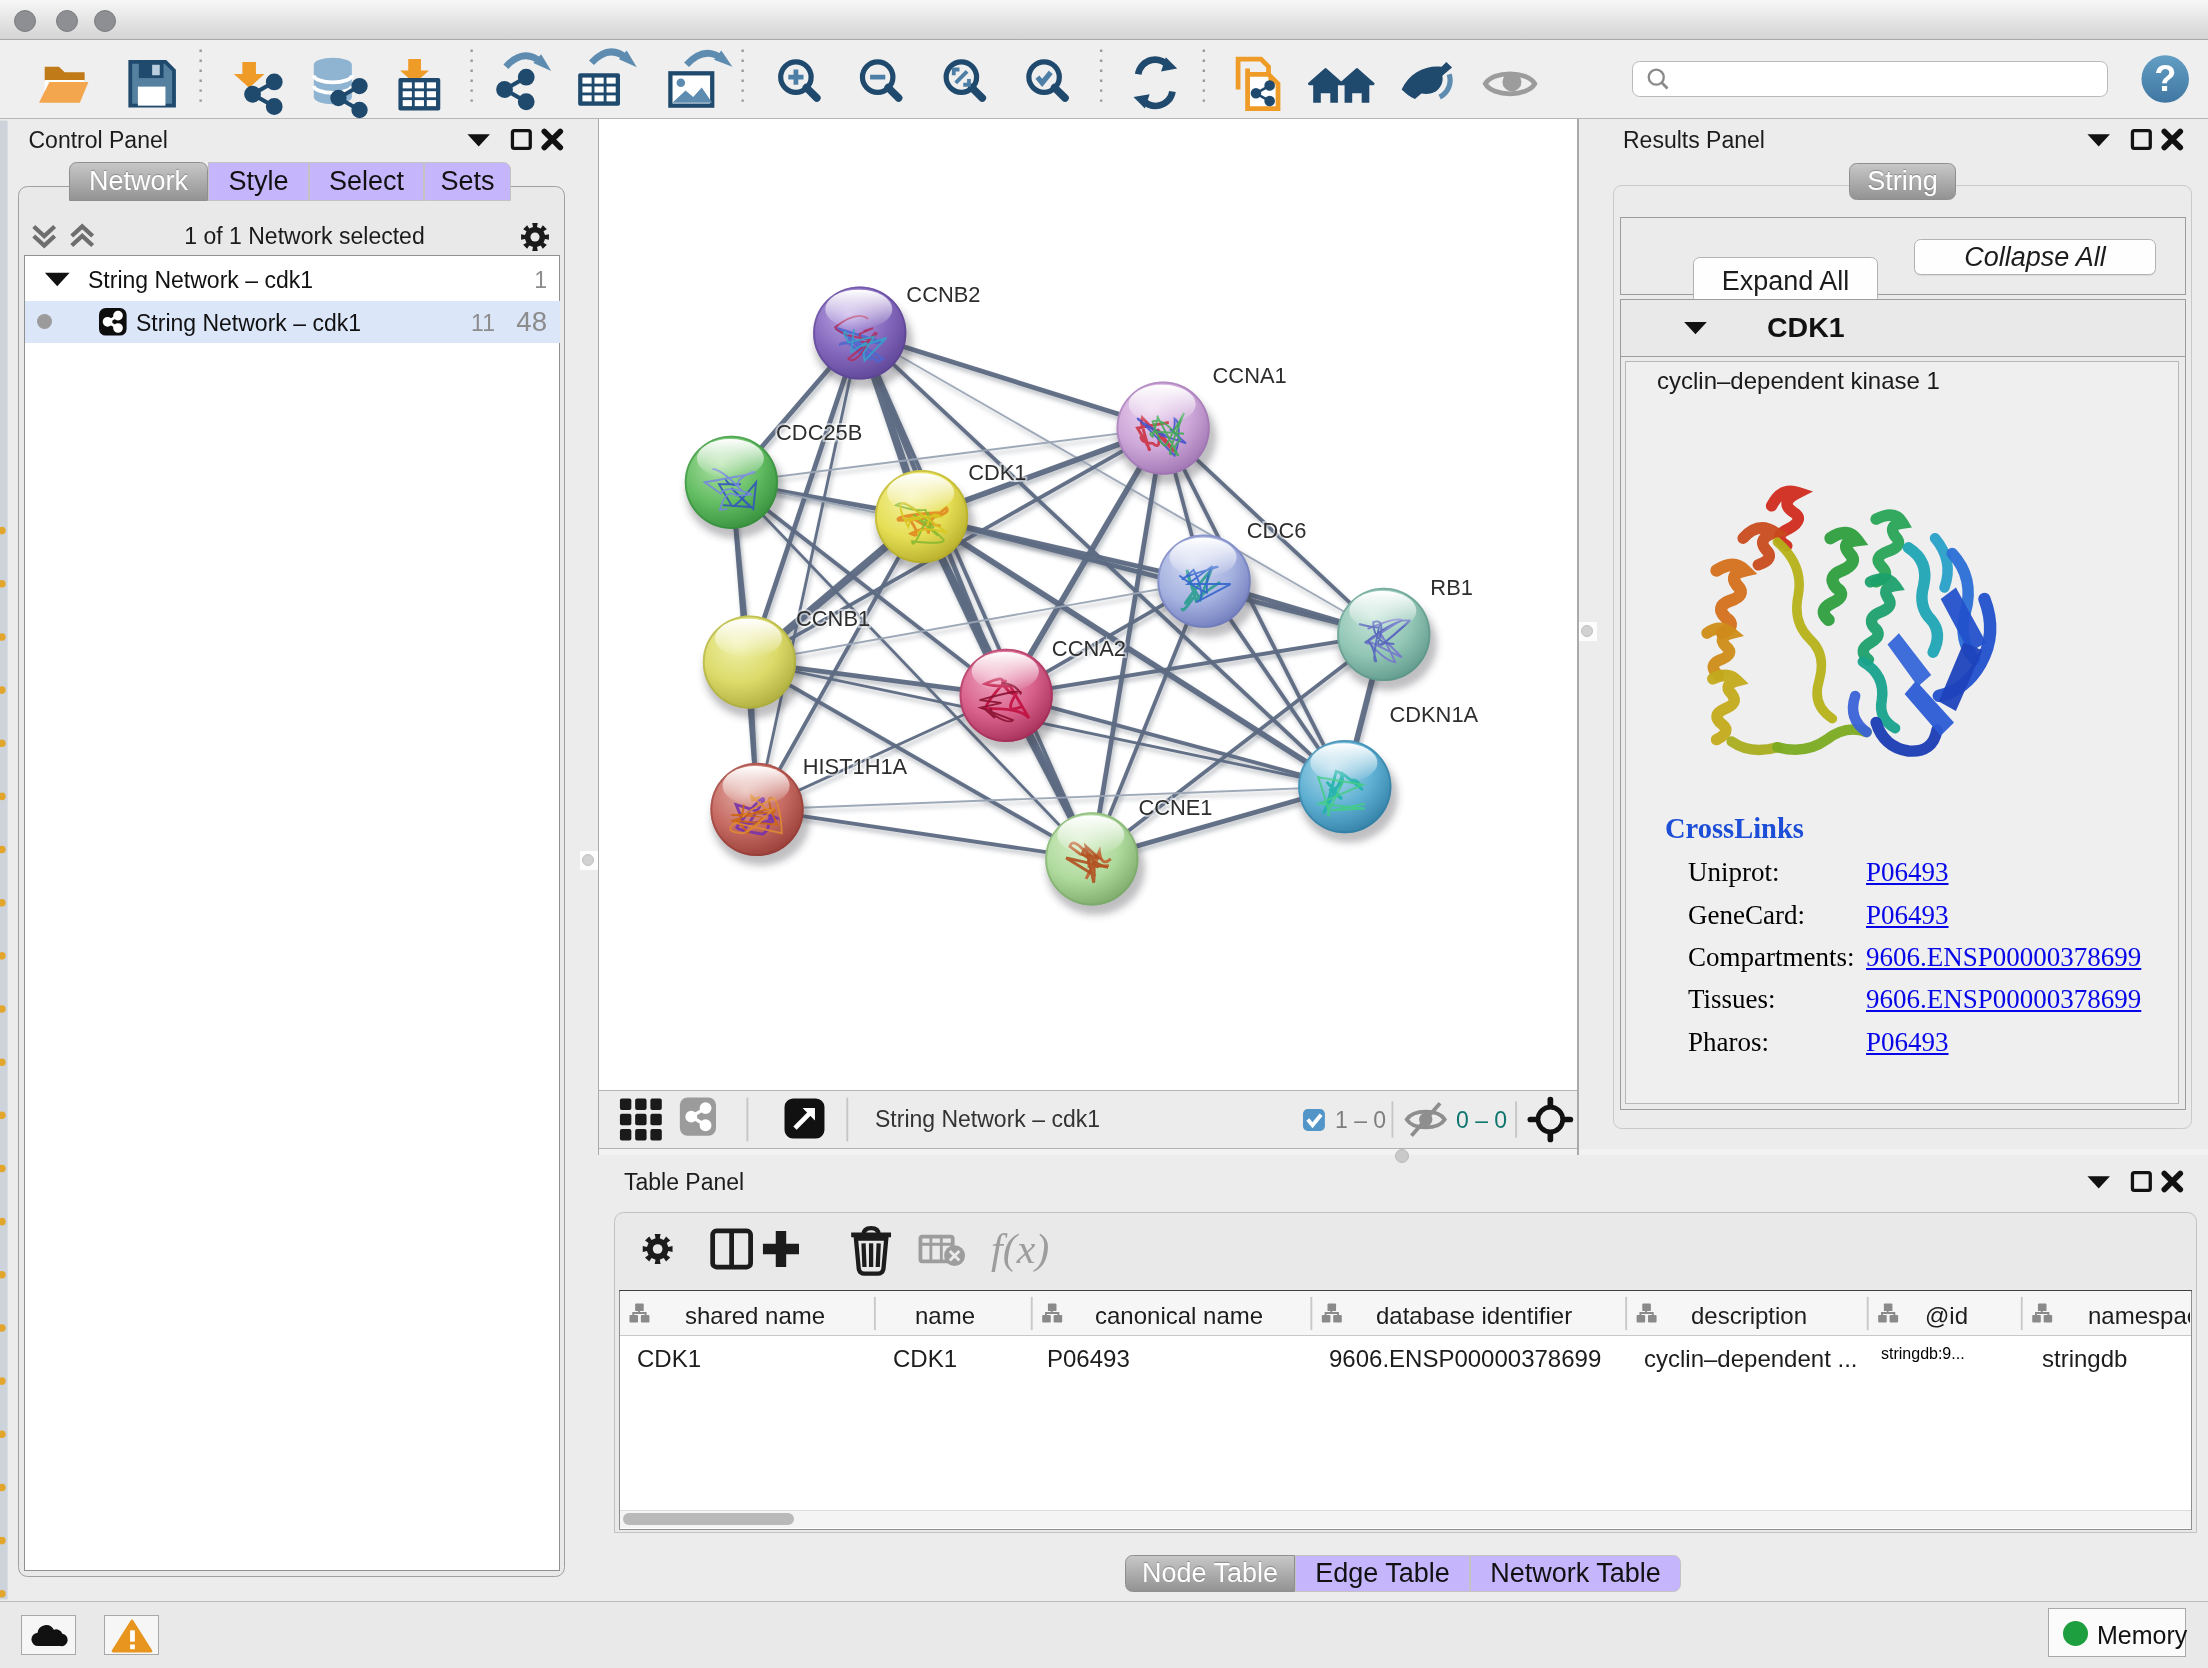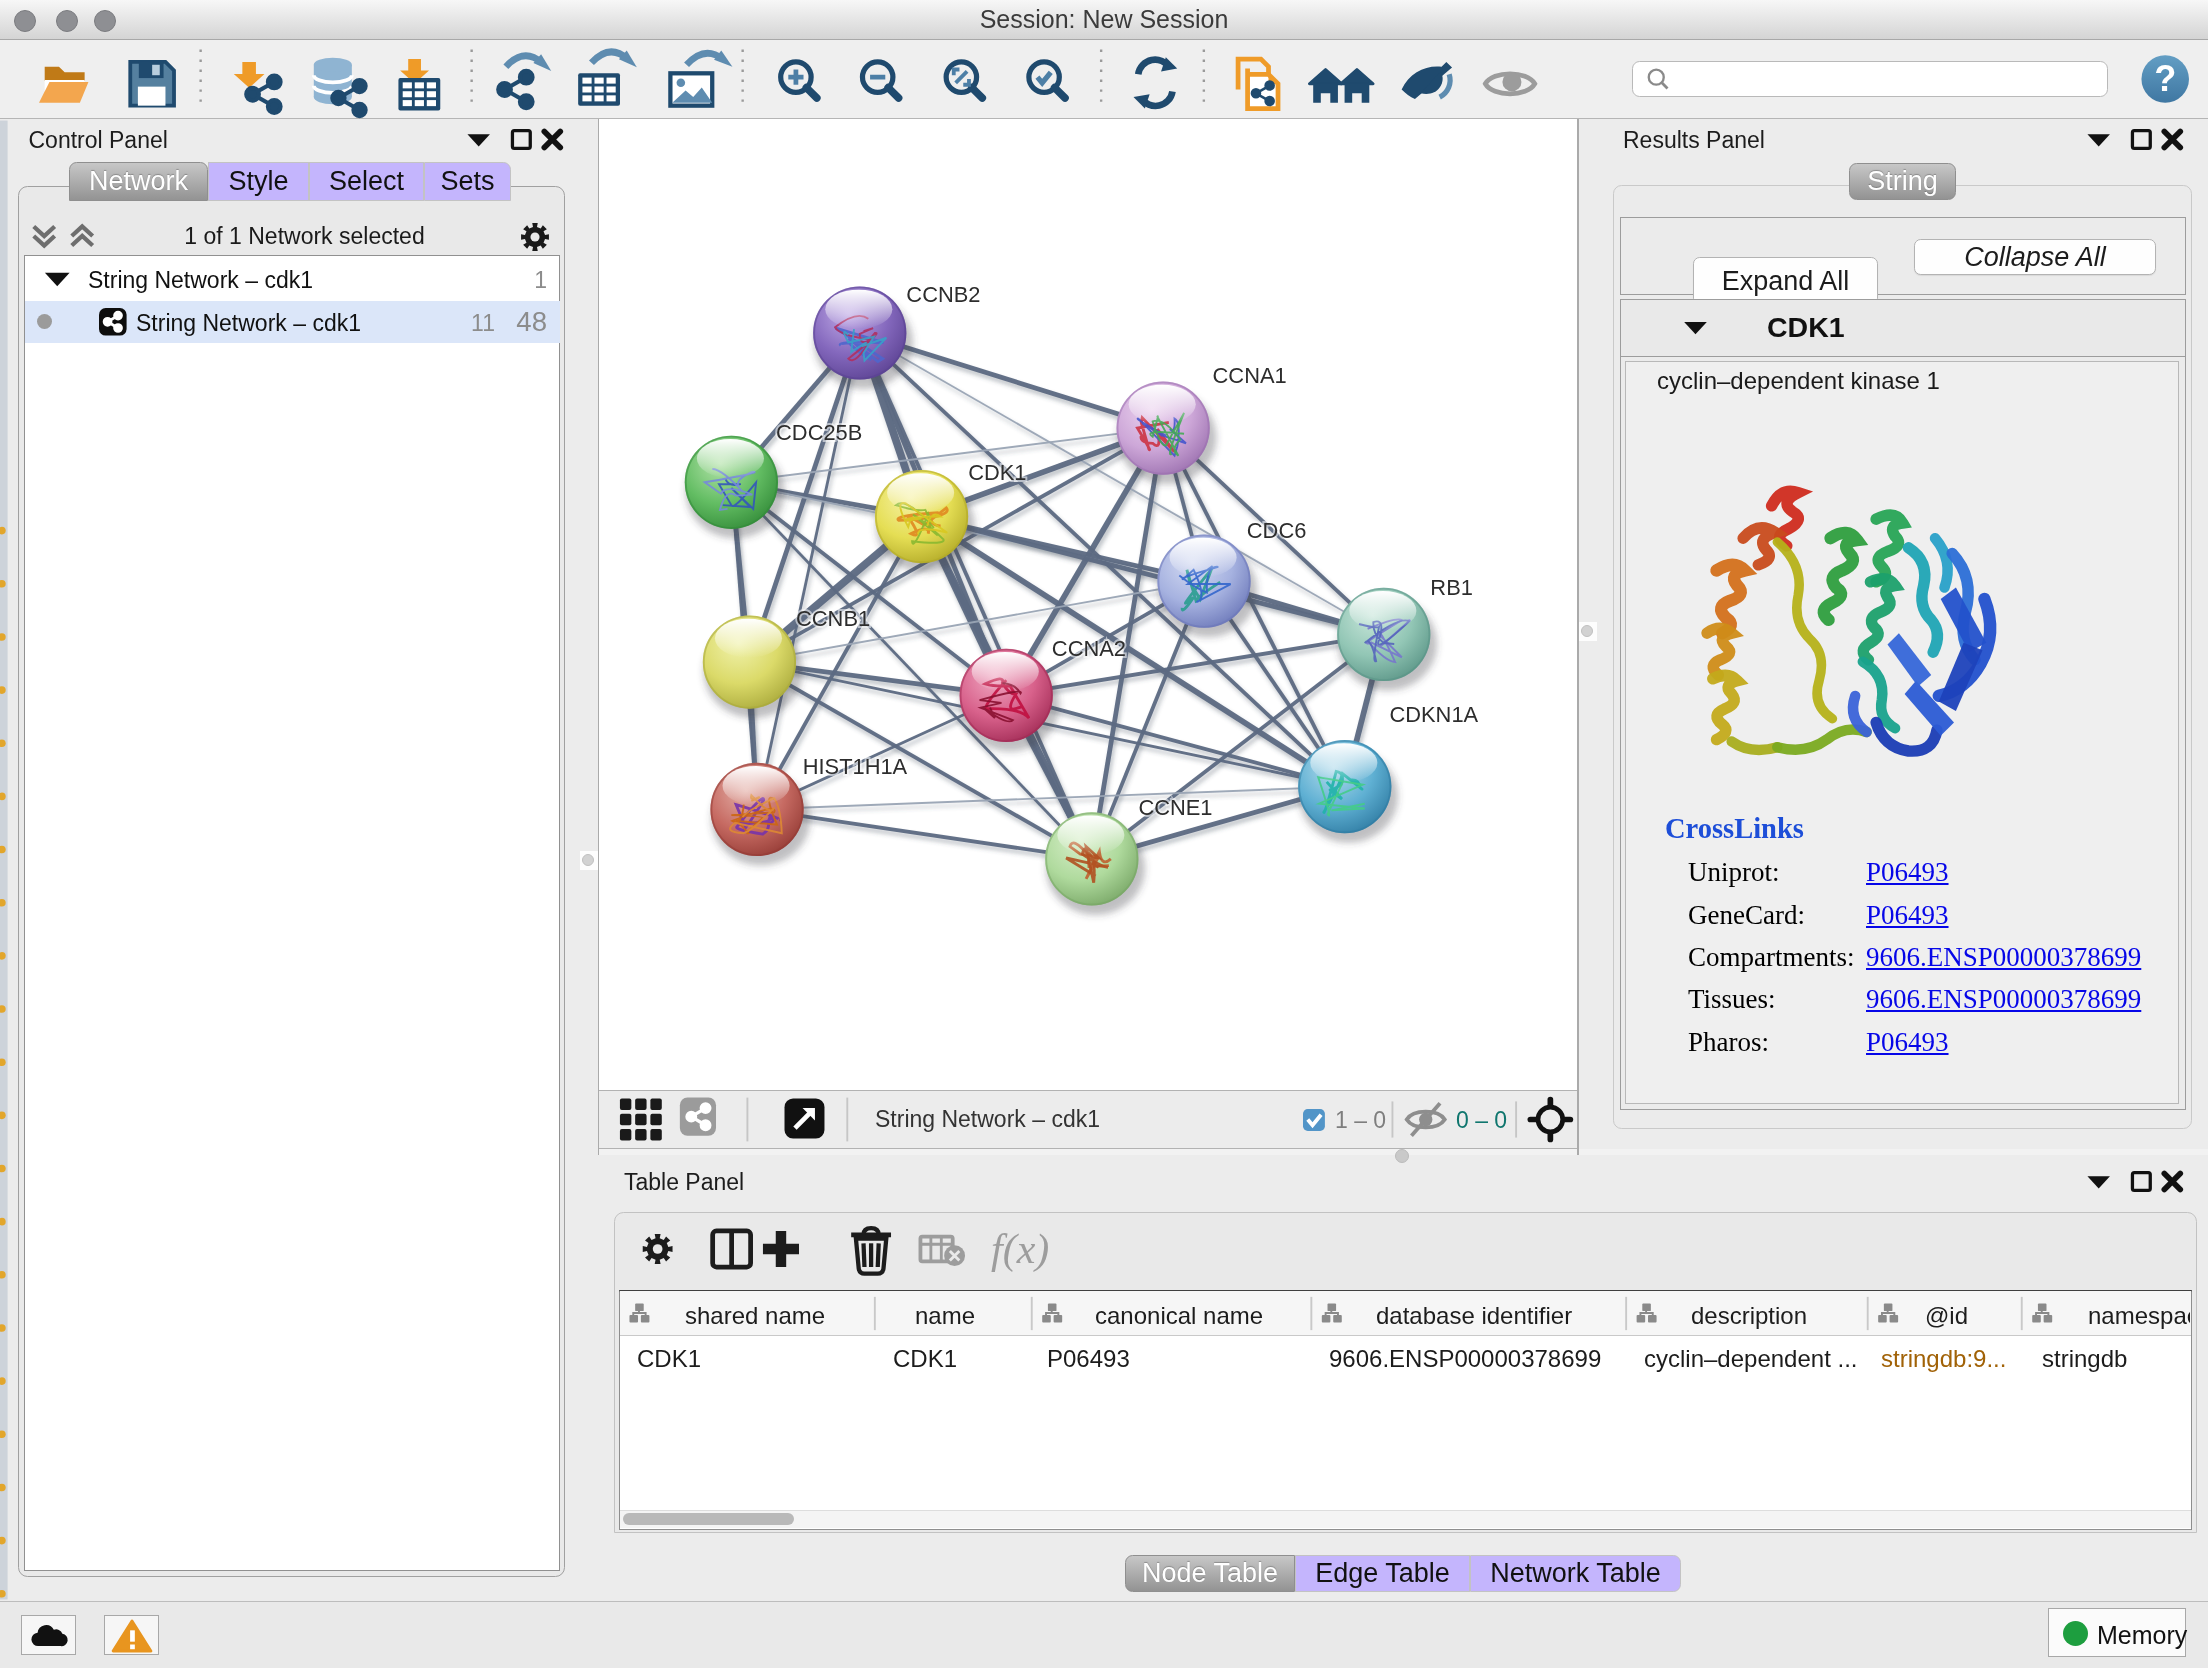--- a/index.html
+++ b/index.html
@@ -15,21 +15,20 @@
 color:#1c1c1c;background:#fefefe;border:1px solid #b3b3b3;border-radius:6.7px;
 box-shadow:0 1px 1px rgba(0,0,0,.08);}
 </style></head>
 <body>
 
 <div class="abs" style="left:0;top:0;width:2208px;height:40px;
 background:linear-gradient(#f7f7f7,#d4d4d4);border-bottom:1px solid #a8a8a8;">
 <div class="abs" style="left:14.3px;top:9.5px;width:22px;height:22px;border-radius:50%;background:#8e8f93;border:1px solid #7b7c80;"></div>
 <div class="abs" style="left:56px;top:9.5px;width:22px;height:22px;border-radius:50%;background:#8e8f93;border:1px solid #7b7c80;"></div>
 <div class="abs" style="left:94px;top:9.5px;width:22px;height:22px;border-radius:50%;background:#8e8f93;border:1px solid #7b7c80;"></div>
-<div class="abs" style="left:0;top:4.8px;width:2208px;text-align:center;font-size:25px;color:#3b3b3b;">Session: New Session</div>
 </div>
 <div class="abs" style="left:0;top:40px;width:2208px;height:79px;background:#efefef;border-bottom:1px solid #b5b5b5;"></div>
 <svg class="abs" style="left:0;top:40px" width="2208" height="79" viewBox="0 0 2322 83">
     <path d="M47,28 h15 l6,6 h21 v9 h-42 z" fill="#c07a17"></path>
     <path d="M47,66 v-24 h42 v2 z" fill="#fff"></path>
     <path d="M41,66 l11,-22 h41 l-9,22 z" fill="#f3a64e"></path>
     <g>
       <path d="M137,23 h37 l9,9 v37 h-46 z" fill="#55809f" stroke="#1f4a6e" stroke-width="4"></path>
       <rect x="146" y="23" width="26" height="17" fill="#1f4a6e"></rect>
       <rect x="160" y="26" width="8" height="11" fill="#b9cede"></rect>
@@ -676,21 +675,21 @@
 <div class="abs" style="left:1095px;top:1302px;width:209px;overflow:hidden;font-size:24px;color:#1c1c1c;white-space:nowrap;">canonical name</div>
 <div class="abs" style="left:1376px;top:1302px;width:209px;overflow:hidden;font-size:24px;color:#1c1c1c;white-space:nowrap;">database identifier</div>
 <div class="abs" style="left:1691px;top:1302px;width:209px;overflow:hidden;font-size:24px;color:#1c1c1c;white-space:nowrap;">description</div>
 <div class="abs" style="left:1925px;top:1302px;width:209px;overflow:hidden;font-size:24px;color:#1c1c1c;white-space:nowrap;">@id</div>
 <div class="abs" style="left:2088px;top:1302px;width:102px;overflow:hidden;font-size:24px;color:#1c1c1c;white-space:nowrap;">namespace</div>
 <div class="abs" style="left:637px;top:1345px;font-size:24px;color:#1c1c1c;white-space:nowrap;">CDK1</div>
 <div class="abs" style="left:893px;top:1345px;font-size:24px;color:#1c1c1c;white-space:nowrap;">CDK1</div>
 <div class="abs" style="left:1047px;top:1345px;font-size:24px;color:#1c1c1c;white-space:nowrap;">P06493</div>
 <div class="abs" style="left:1329px;top:1345px;font-size:24px;color:#1c1c1c;white-space:nowrap;">9606.ENSP00000378699</div>
 <div class="abs" style="left:1644px;top:1345px;font-size:24px;color:#1c1c1c;white-space:nowrap;">cyclin–dependent ...</div>
-<div class="abs" style="left:1881px;top:1345px;font-size:24px;color:#a16207;white-space:nowrap;">stringdb:9...</div>
+<div class="abs" style="left:1881px;top:1345px;font-size:16px;color:#000000;white-space:nowrap;">stringdb:9...</div>
 <div class="abs" style="left:2042px;top:1345px;font-size:24px;color:#1c1c1c;white-space:nowrap;">stringdb</div>
 <div class="abs" style="left:620px;top:1510px;width:1571px;height:18px;background:#f4f4f4;border-top:1px solid #ddd;"></div>
 <div class="abs" style="left:623px;top:1513px;width:171px;height:12.4px;background:#b9b9b9;border-radius:6.7px;"></div>
 <div class="tab tabsel" style="left:1125px;top:1555px;width:170px;height:37px;border-radius:7.6px 0 0 7.6px;">Node Table</div>
 <div class="tab" style="left:1295px;top:1555px;width:175px;height:37px;">Edge Table</div>
 <div class="tab" style="left:1470px;top:1555px;width:211px;height:37px;border-radius:0 7.6px 7.6px 0;">Network Table</div>
 <div class="abs" style="left:0;top:1601px;width:2208px;height:68px;background:#e9e9e9;border-top:1px solid #bdbdbd;"></div>
 <div class="abs" style="left:21px;top:1615px;width:55px;height:40px;background:#f6f6f6;border:1.4px solid #a8a8a8;"></div>
 <svg class="abs" style="left:28.5px;top:1623px" width="42" height="27" viewBox="0 0 44 28">
     <path d="M10,24 a7,7 0 0 1 -1,-14 a9,9 0 0 1 17,-3 a7,7 0 0 1 9,4 a6.5,6.5 0 0 1 -2,13 z" fill="#111"></path>

